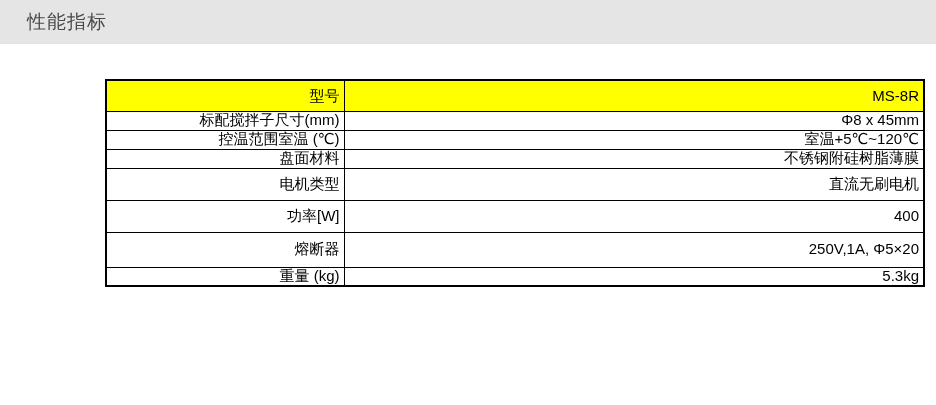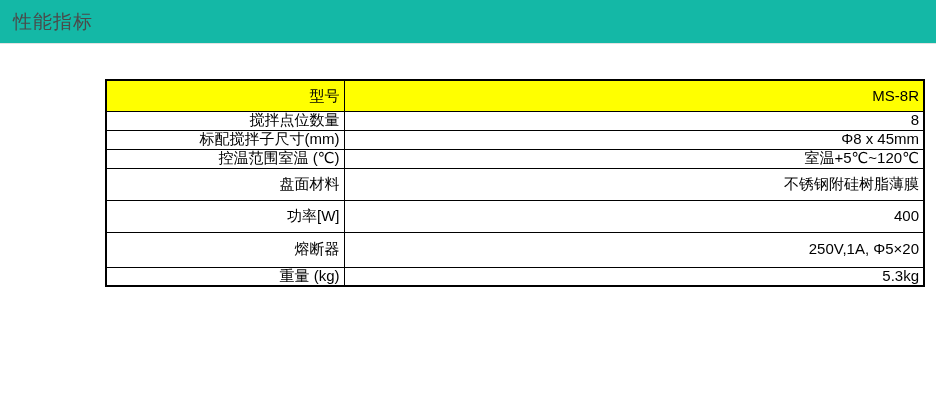--- a/index.html
+++ b/index.html
@@ -8,22 +8,22 @@
     height: 405px;
     background: #ffffff;
     font-family: "Liberation Sans", "DejaVu Sans", sans-serif;
     overflow: hidden;
   }
   .section-header {
     height: 44px;
     border-bottom: 1px solid #e2e2e2;
     display: flex;
     align-items: center;
-    padding-left: 13px;
-    background: #14b8a6;
+    padding-left: 27px;
+    background: #e5e5e5;
   }
   .section-title {
     font-size: 19px;
     color: #4a4a4a;
     letter-spacing: 1px;
   }
   .spec-table {
     border-collapse: collapse;
     table-layout: fixed;
     width: 818px;
@@ -64,34 +64,34 @@
     <col class="value-col">
   </colgroup>
   <thead>
     <tr>
       <th>型号</th>
       <th>MS-8R</th>
     </tr>
   </thead>
   <tbody>
     <tr>
-      <td>搅拌点位数量</td>
-      <td>8</td>
-    </tr>
-    <tr>
       <td>标配搅拌子尺寸(mm)</td>
       <td>Φ8 x 45mm</td>
     </tr>
     <tr>
       <td>控温范围室温 (℃)</td>
       <td>室温+5℃~120℃</td>
     </tr>
     <tr>
       <td>盘面材料</td>
       <td>不锈钢附硅树脂薄膜</td>
+    </tr>
+    <tr>
+      <td>电机类型</td>
+      <td>直流无刷电机</td>
     </tr>
     <tr>
       <td>功率[W]</td>
       <td>400</td>
     </tr>
     <tr>
       <td>熔断器</td>
       <td>250V,1A, Φ5×20</td>
     </tr>
     <tr>

